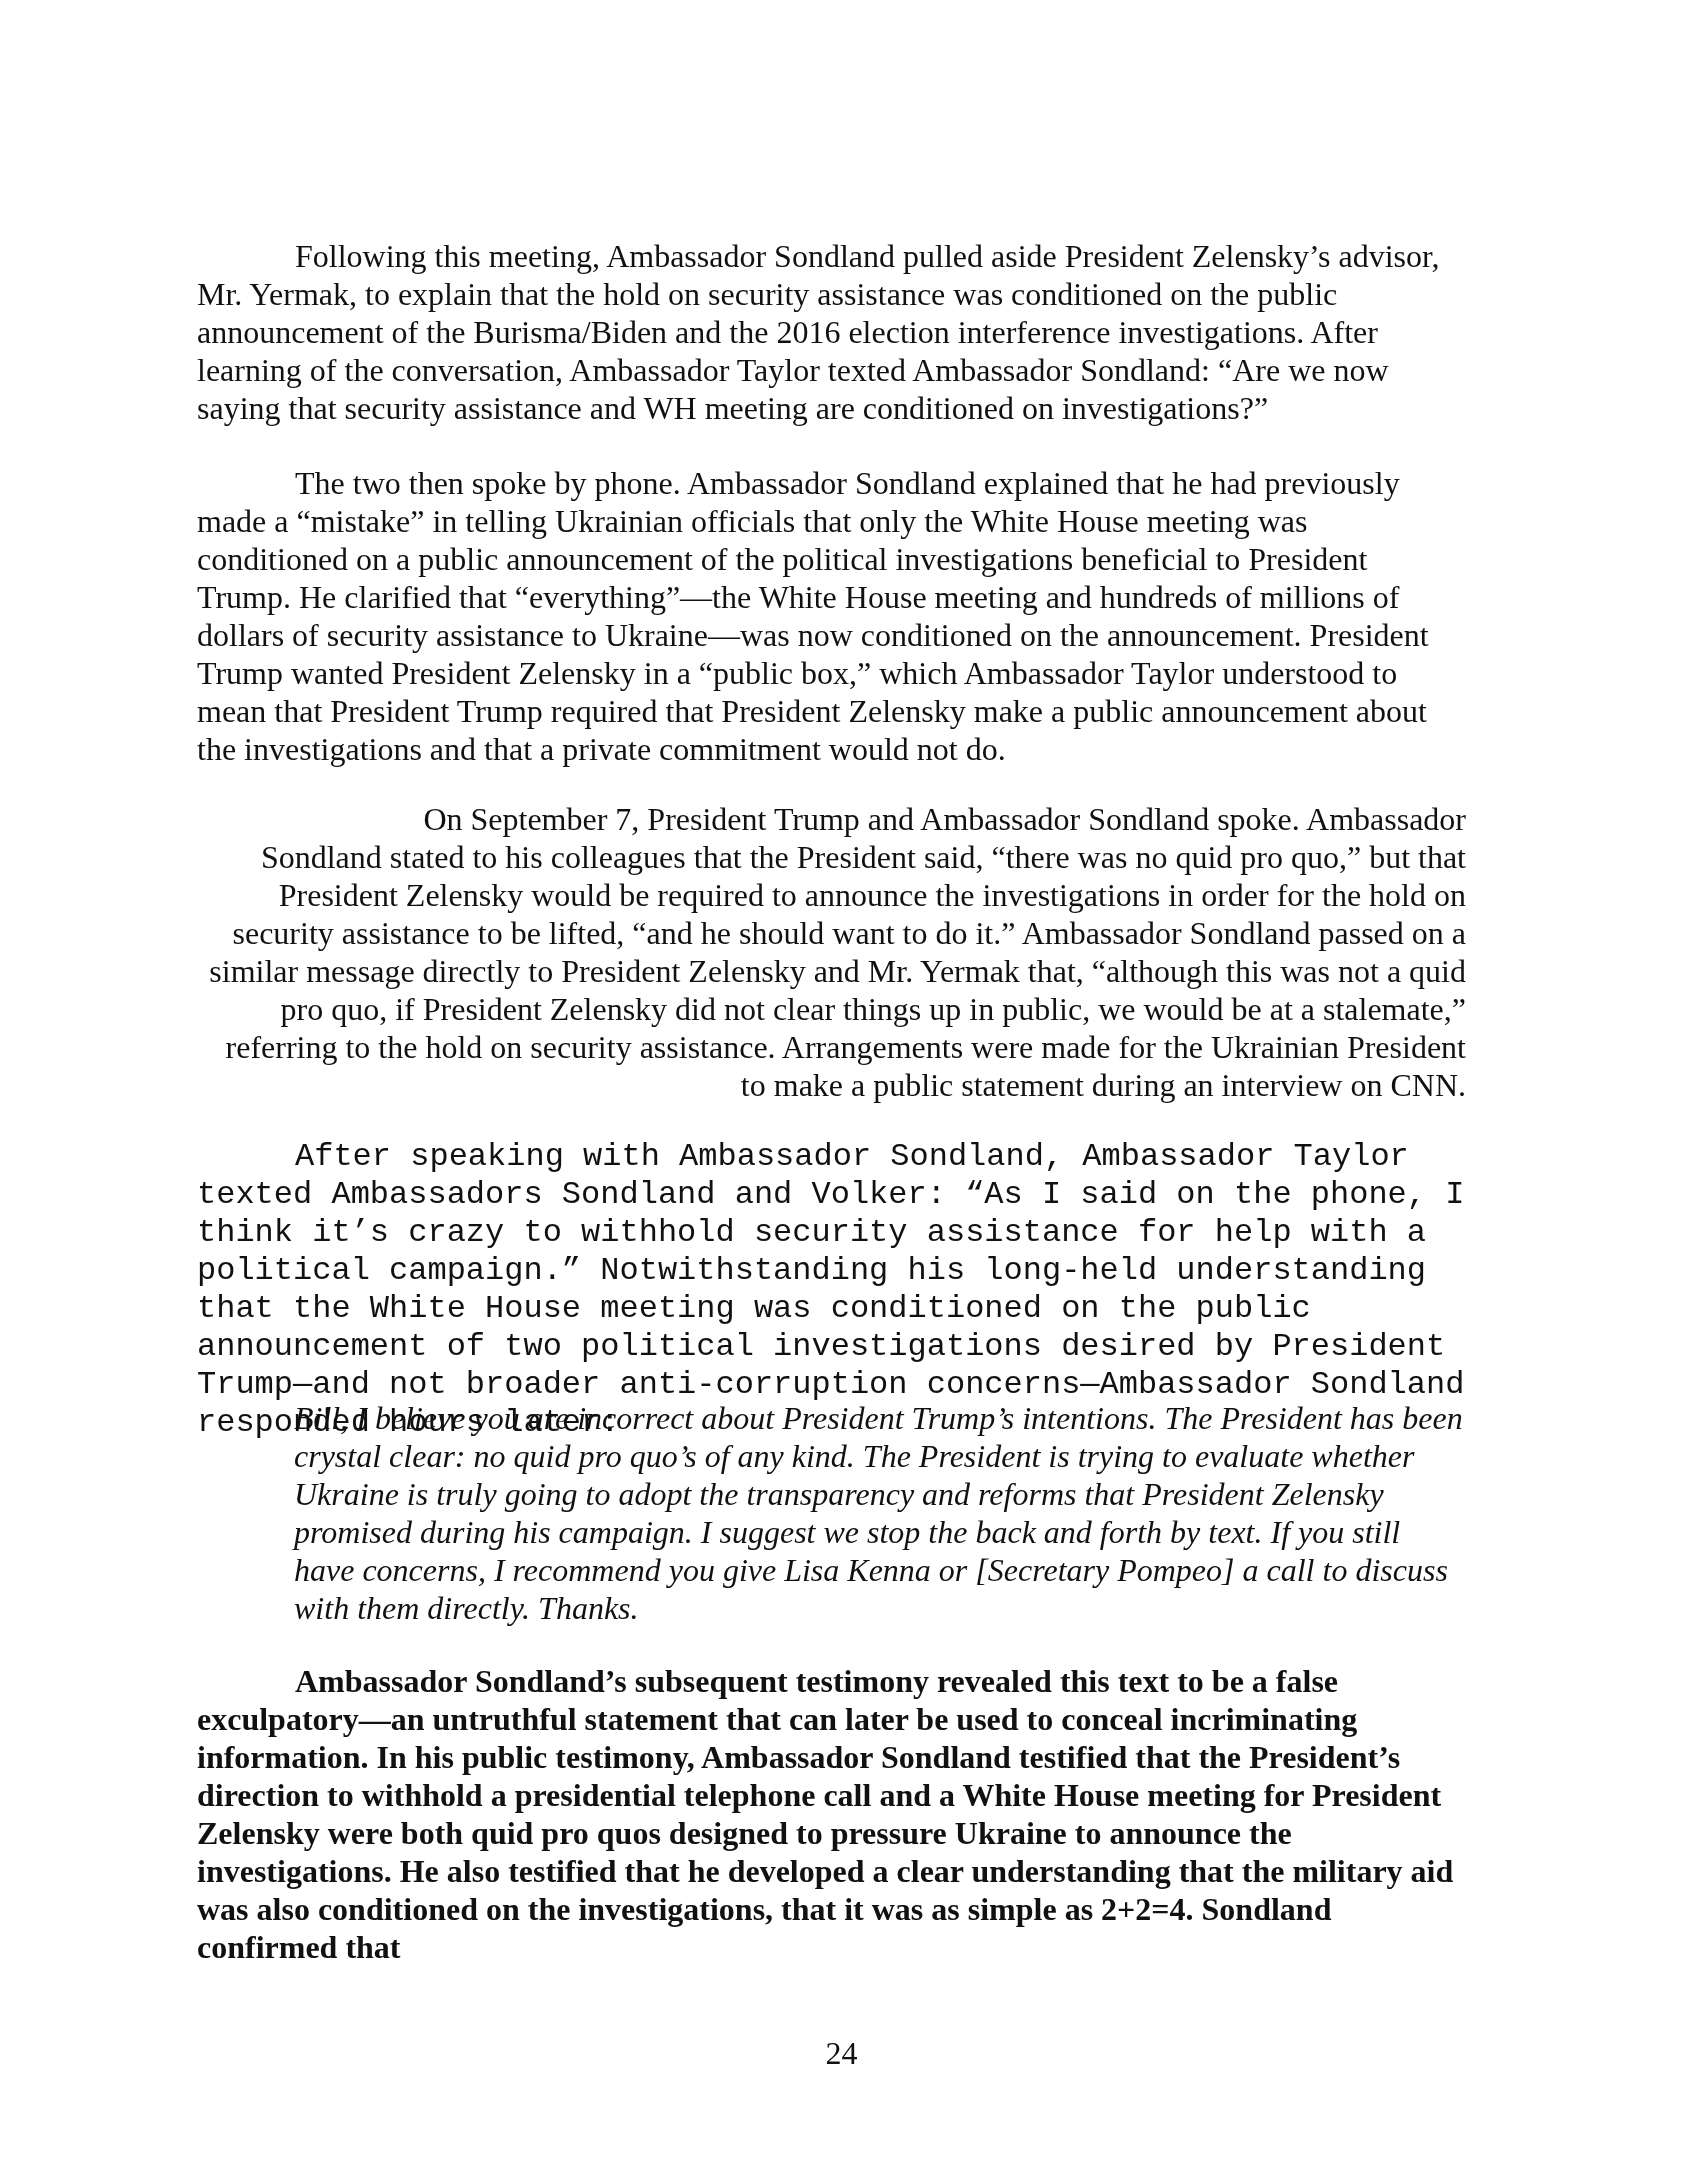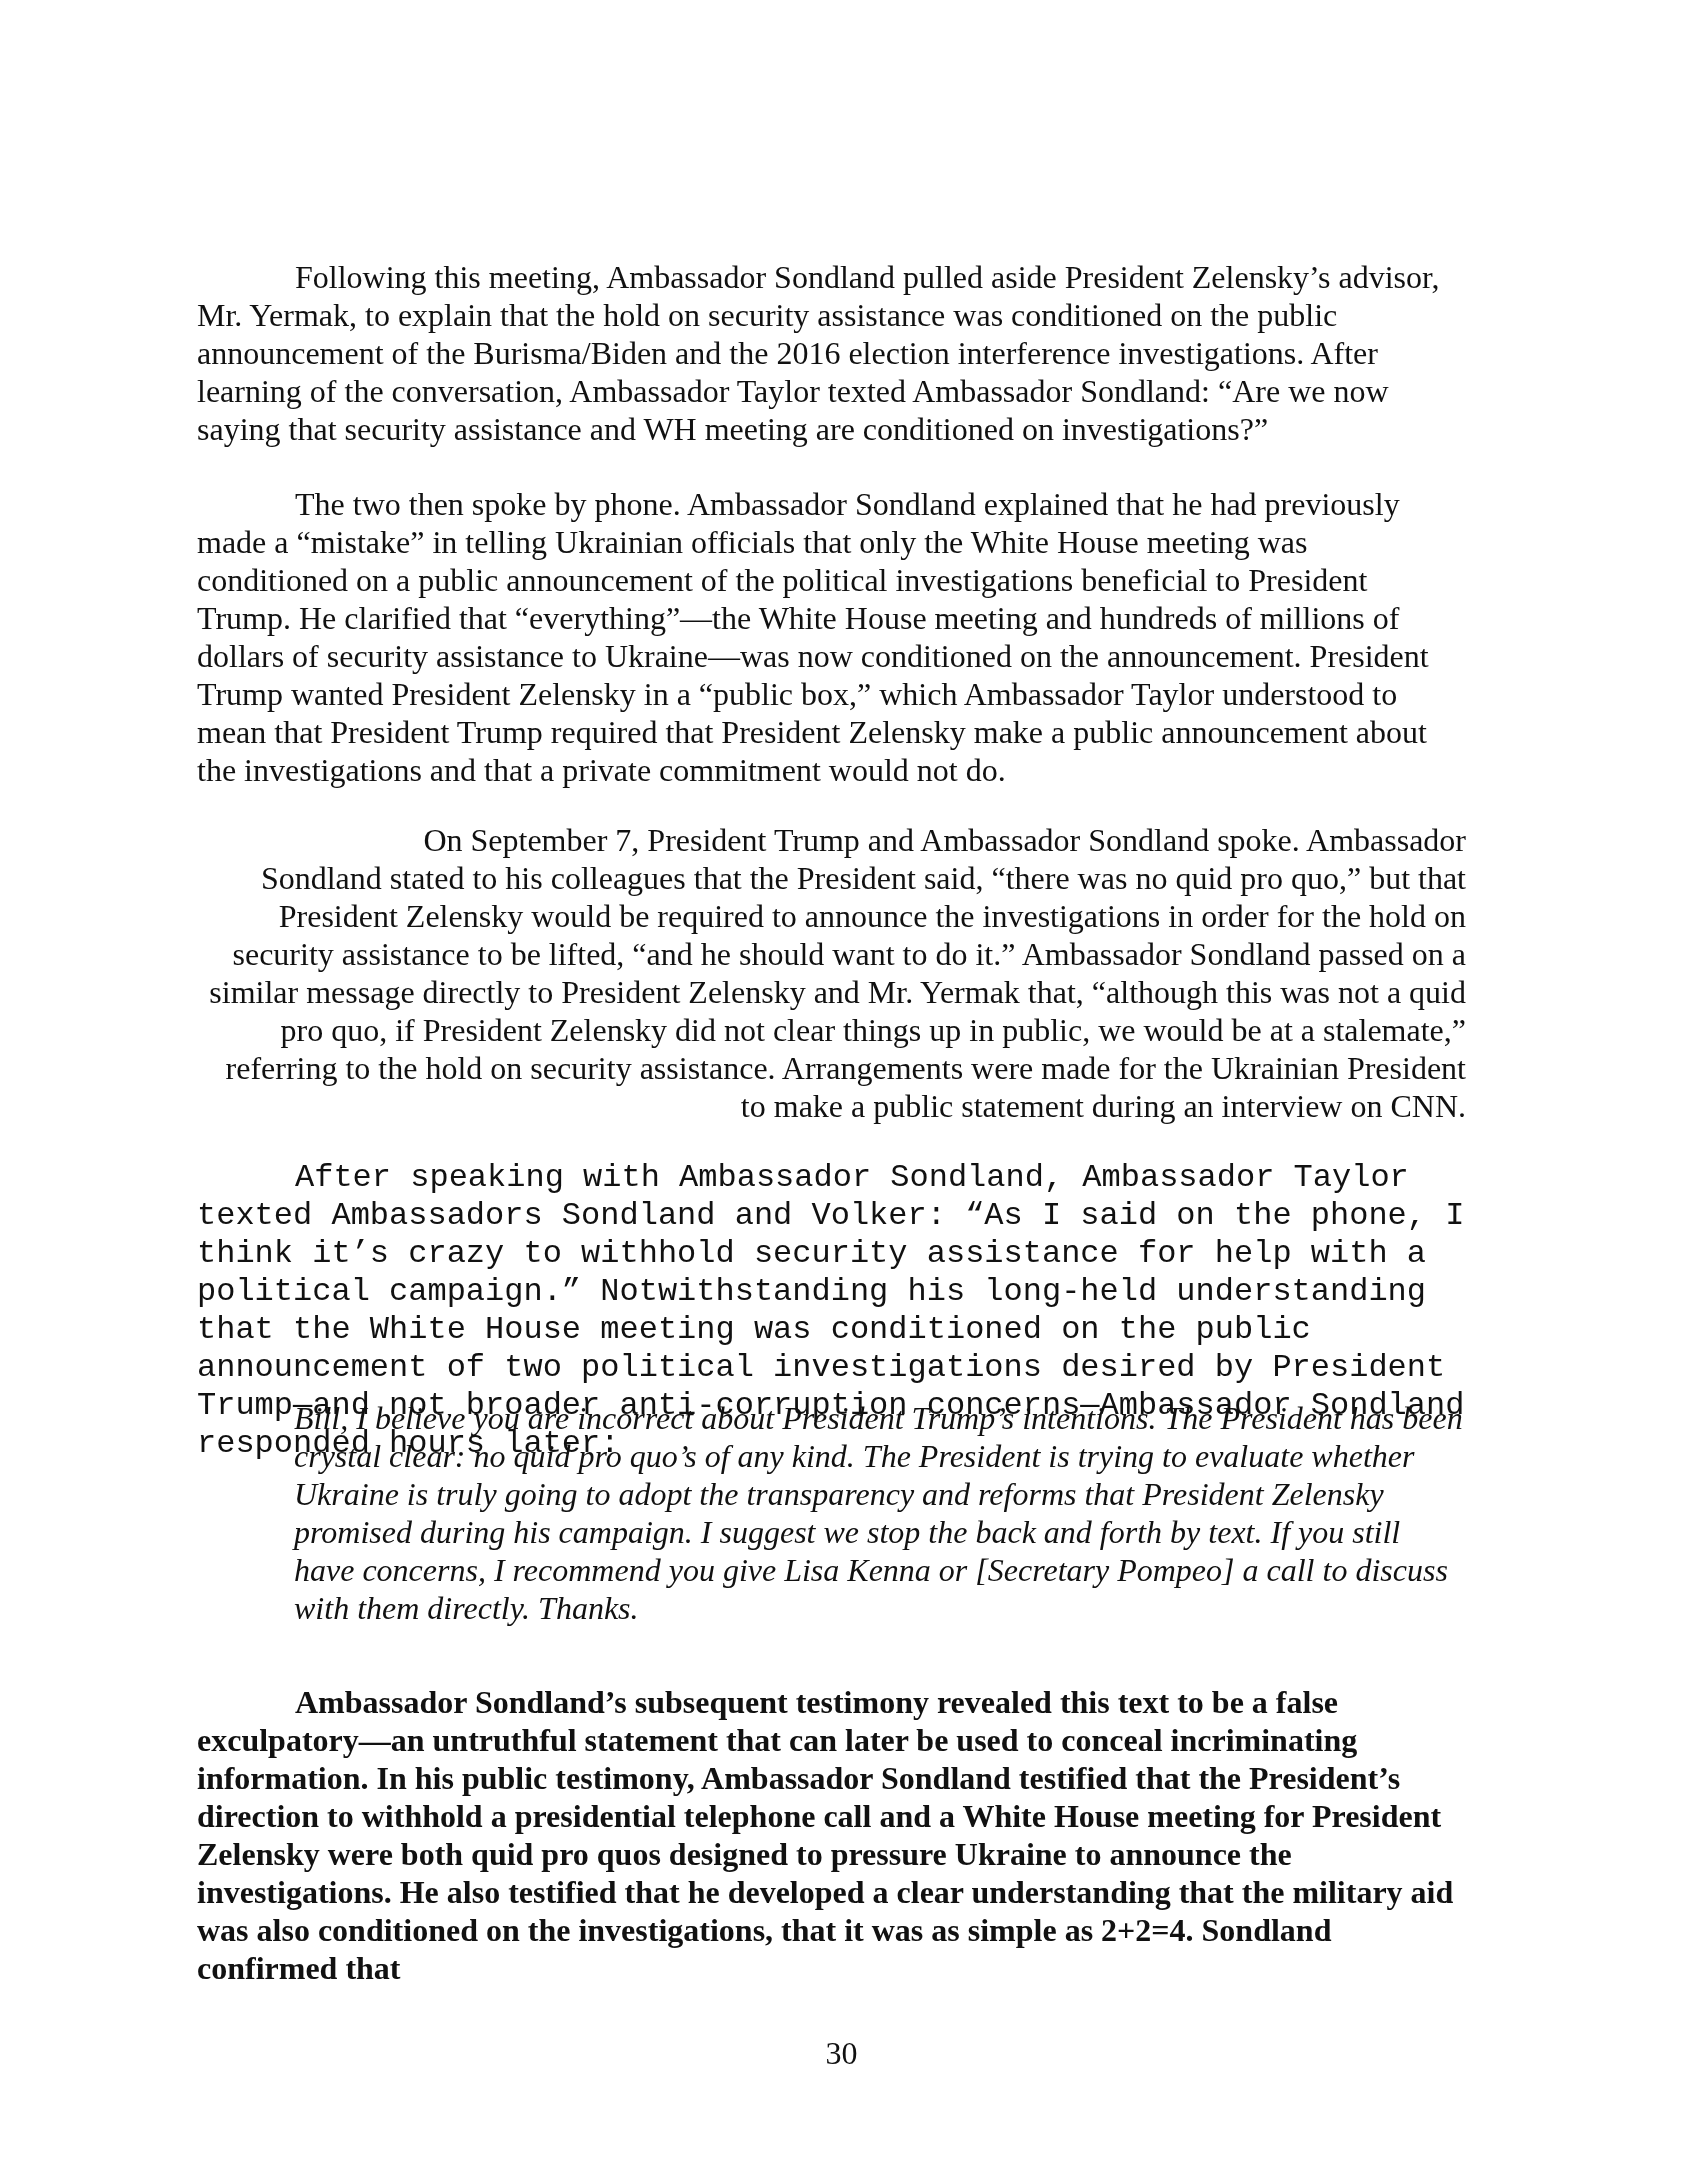--- a/index.html
+++ b/index.html
@@ -9,21 +9,21 @@
     position: absolute;
     left: 197px;
     width: 1269px;
     font-family: "Liberation Serif", serif;
     font-size: 32px;
     line-height: 38px;
     color: #111;
     text-align: left;
     margin: 0;
   }
-  .para.indent { text-indent: 98px; margin-top: 21px; }
+  .para.indent { text-indent: 98px; }
   .para.quote { left: 294px; width: 1174px; font-style: italic; }
   #p1 { top: 237px; }
   #p2 { top: 464px; }
   #p3 { top: 800px; text-align: right; }
   #p4 { top: 1138px; font-family: Liberation Mono, monospace; }
   #q1 { top: 1399px; }
   #p5 { top: 1662px; font-weight: bold; }
   .pagenum {
     position: absolute;
     top: 2035px;
@@ -38,15 +38,15 @@
 </head>
 <body>
 
 <div class="page">
   <p id="p1" class="para indent">Following this meeting, Ambassador Sondland pulled aside President Zelensky’s advisor, Mr. Yermak, to explain that the hold on security assistance was conditioned on the public announcement of the Burisma/Biden and the 2016 election interference investigations.  After learning of the conversation, Ambassador Taylor texted Ambassador Sondland:  “Are we now saying that security assistance and WH meeting are conditioned on investigations?”</p>
   <p id="p2" class="para indent">The two then spoke by phone.  Ambassador Sondland explained that he had previously made a “mistake” in telling Ukrainian officials that only the White House meeting was conditioned on a public announcement of the political investigations beneficial to President Trump.  He clarified that “everything”—the White House meeting and hundreds of millions of dollars of security assistance to Ukraine—was now conditioned on the announcement.  President Trump wanted President Zelensky in a “public box,” which Ambassador Taylor understood to mean that President Trump required that President Zelensky make a public announcement about the investigations and that a private commitment would not do.</p>
   <p id="p3" class="para indent">On September 7, President Trump and Ambassador Sondland spoke.  Ambassador Sondland stated to his colleagues that the President said, “there was no quid pro quo,” but that President Zelensky would be required to announce the investigations in order for the hold on security assistance to be lifted, “and he should want to do it.”  Ambassador Sondland passed on a similar message directly to President Zelensky and Mr. Yermak that, “although this was not a quid pro quo, if President Zelensky did not clear things up in public, we would be at a stalemate,” referring to the hold on security assistance.  Arrangements were made for the Ukrainian President to make a public statement during an interview on CNN.</p>
   <p id="p4" class="para indent">After speaking with Ambassador Sondland, Ambassador Taylor texted Ambassadors Sondland and Volker:  “As I said on the phone, I think it’s crazy to withhold security assistance for help with a political campaign.”  Notwithstanding his long-held understanding that the White House meeting was conditioned on the public announcement of two political investigations desired by President Trump—and not broader anti-corruption concerns—Ambassador Sondland responded hours later:</p>
   <p id="q1" class="para quote">Bill, I believe you are incorrect about President Trump’s intentions.  The President has been crystal clear:  no quid pro quo’s of any kind.  The President is trying to evaluate whether Ukraine is truly going to adopt the transparency and reforms that President Zelensky promised during his campaign.  I suggest we stop the back and forth by text.  If you still have concerns, I recommend you give Lisa Kenna or [Secretary Pompeo] a call to discuss with them directly.  Thanks.</p>
   <p id="p5" class="para indent">Ambassador Sondland’s subsequent testimony revealed this text to be a false exculpatory—an untruthful statement that can later be used to conceal incriminating information.  In his public testimony, Ambassador Sondland testified that the President’s direction to withhold a presidential telephone call and a White House meeting for President Zelensky were both quid pro quos designed to pressure Ukraine to announce the investigations.  He also testified that he developed a clear understanding that the military aid was also conditioned on the investigations, that it was as simple as 2+2=4.  Sondland confirmed that</p>
-  <div class="pagenum">30</div>
+  <div class="pagenum">24</div>
 </div>
 
 
 </body></html>

